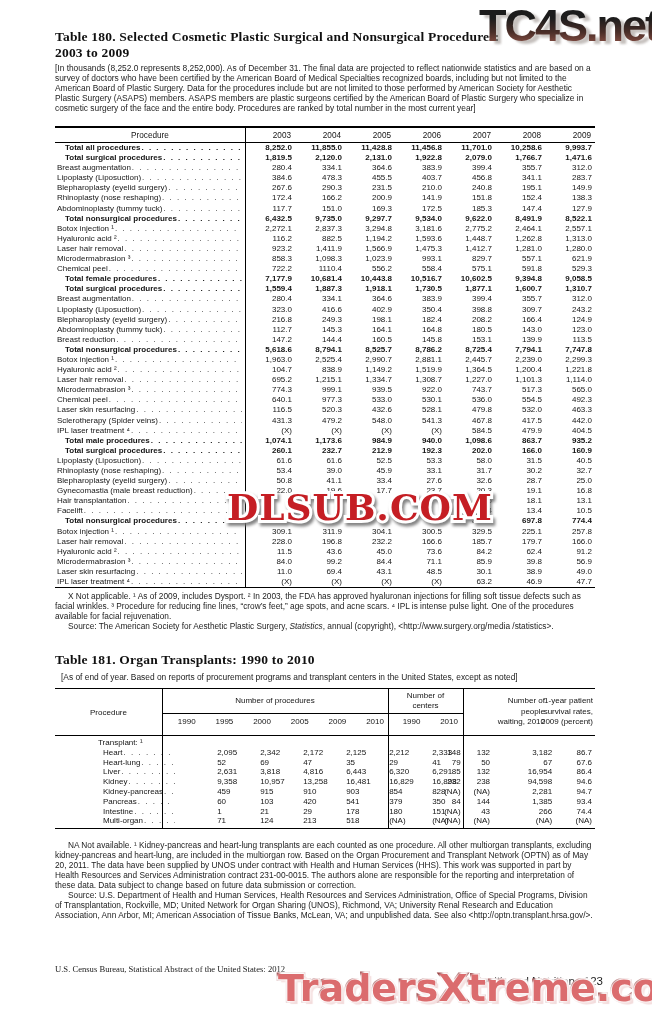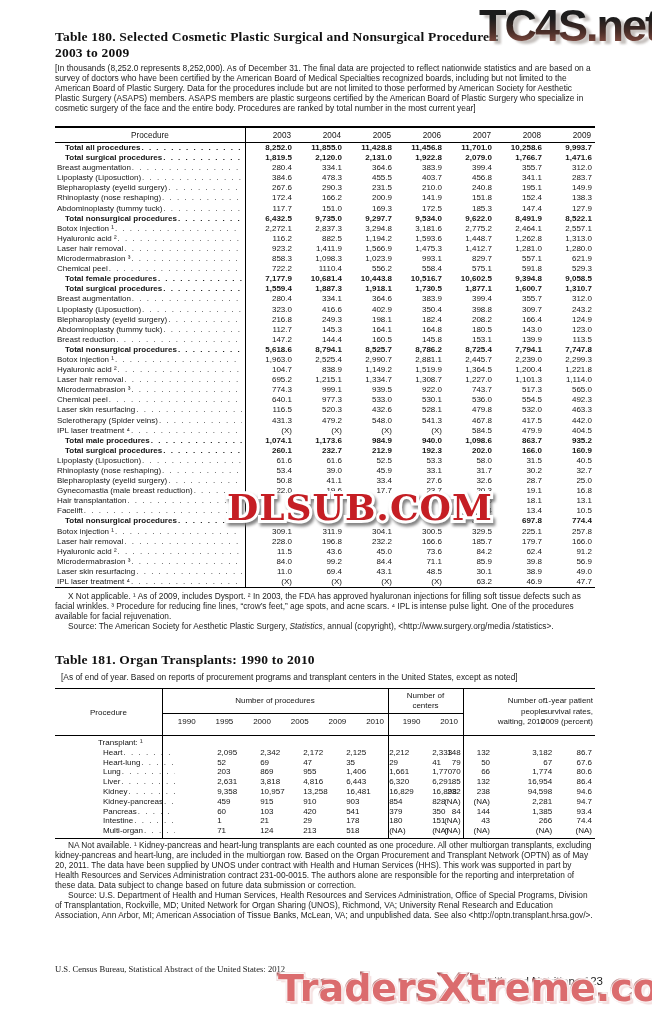--- a/index.html
+++ b/index.html
@@ -743,36 +743,20 @@
             <div class="c-np">35</div>
             <div class="c-np">29</div>
             <div class="c-np">41</div>
             <div class="c-nc">79</div>
             <div class="c-nc">50</div>
             <div class="c-wait">67</div>
             <div class="c-surv">67.6</div>
           </div>
           <div class="row181">
             <div class="cell-label indent">
-              <span class="lbl">Lung</span>
-              <span class="leader"></span>
-            </div>
-            <div class="c-np">203</div>
-            <div class="c-np">869</div>
-            <div class="c-np">955</div>
-            <div class="c-np">1,406</div>
-            <div class="c-np">1,661</div>
-            <div class="c-np">1,770</div>
-            <div class="c-nc">70</div>
-            <div class="c-nc">66</div>
-            <div class="c-wait">1,774</div>
-            <div class="c-surv">80.6</div>
-          </div>
-          <div class="row181">
-            <div class="cell-label indent">
               <span class="lbl">Liver</span>
               <span class="leader"></span>
             </div>
             <div class="c-np">2,631</div>
             <div class="c-np">3,818</div>
             <div class="c-np">4,816</div>
             <div class="c-np">6,443</div>
             <div class="c-np">6,320</div>
             <div class="c-np">6,291</div>
             <div class="c-nc">85</div>

